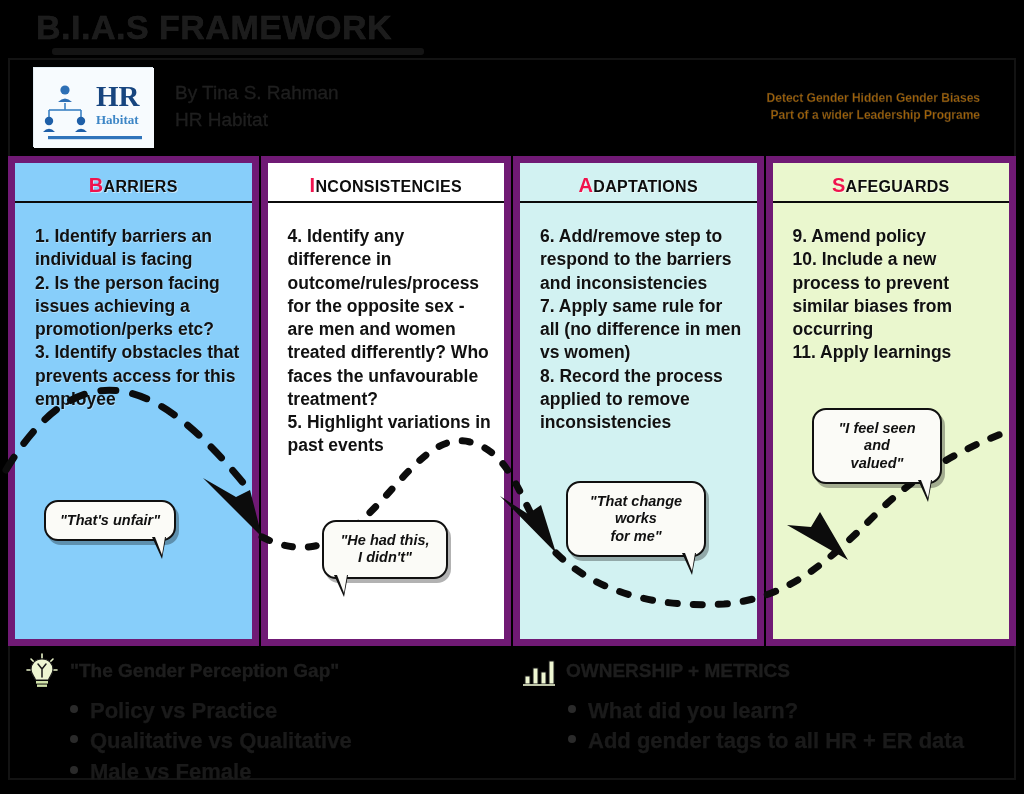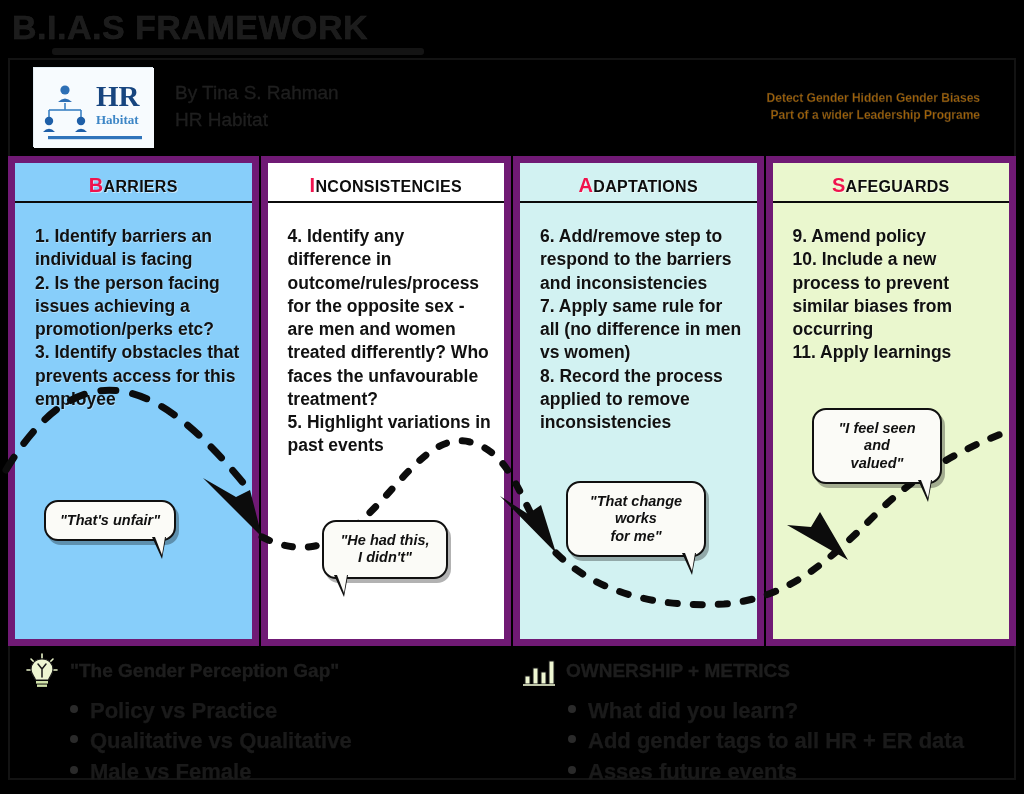--- a/index.html
+++ b/index.html
@@ -11,21 +11,21 @@
   }
   #page {
     position: relative;
     width: 1024px; height: 794px;
     background: #000000;
   }
 
   
   .title {
     position: absolute;
-    left: 12px; top: 8px;
+    left: 36px; top: 8px;
     font-size: 34px;
     font-weight: 800;
     letter-spacing: 0.5px;
     color: #1c1c1c;
     -webkit-text-stroke: 0.4px #262626;
     white-space: nowrap;
   }
   .title-rule {
     position: absolute;
     left: 52px; top: 48px;
@@ -367,18 +367,17 @@
           <rect x="11" y="14" width="5" height="16" fill="#eef6d2" stroke="#1b1b1b" stroke-width="1"></rect>
           <rect x="19" y="18" width="5" height="12" fill="#eef6d2" stroke="#1b1b1b" stroke-width="1"></rect>
           <rect x="27" y="7" width="5" height="23" fill="#eef6d2" stroke="#1b1b1b" stroke-width="1"></rect>
           <line x1="1" y1="31" x2="33" y2="31" stroke="#eef6d2" stroke-width="1.6"></line>
         </svg>
         <span class="ftxt">OWNERSHIP + METRICS</span>
       </div>
       <ul class="flist">
         <li>What did you learn?</li>
         <li>Add gender tags to all HR + ER data</li>
-        <li>Asses future events</li>
       </ul>
     </div>
   </div>
 
 </div>
 
 </body></html>

